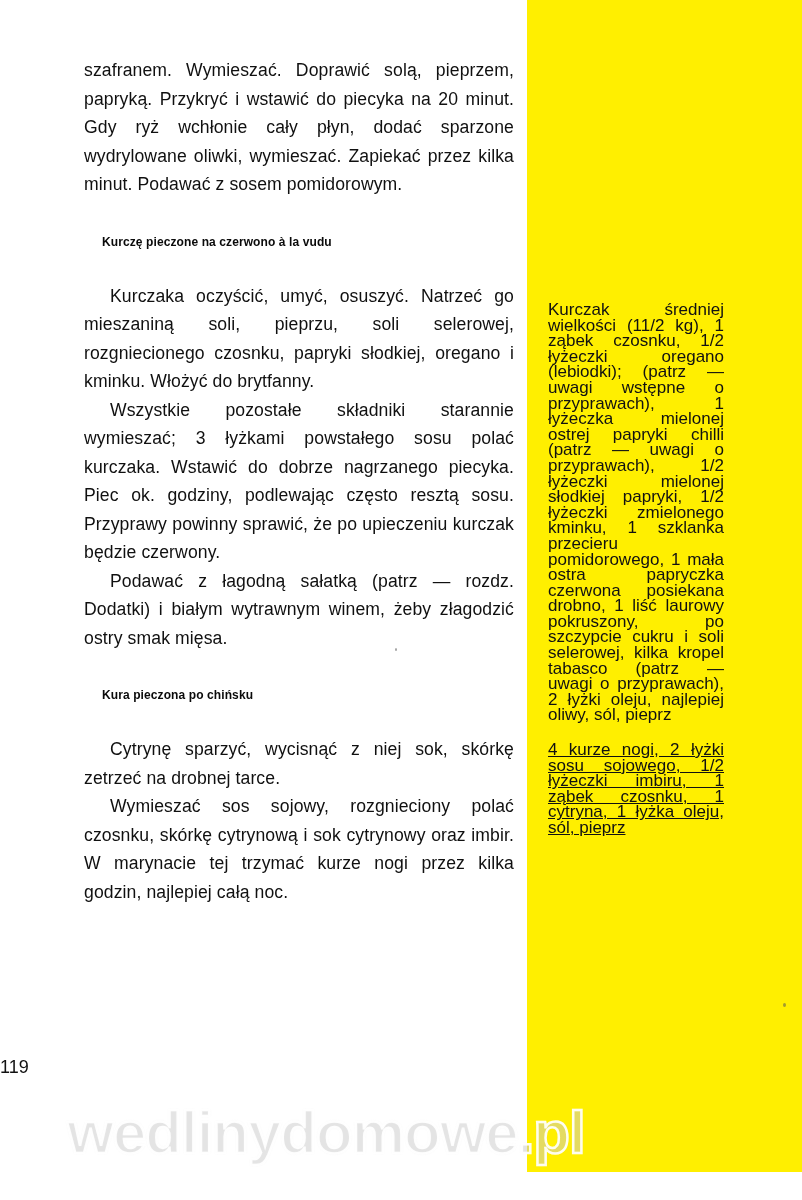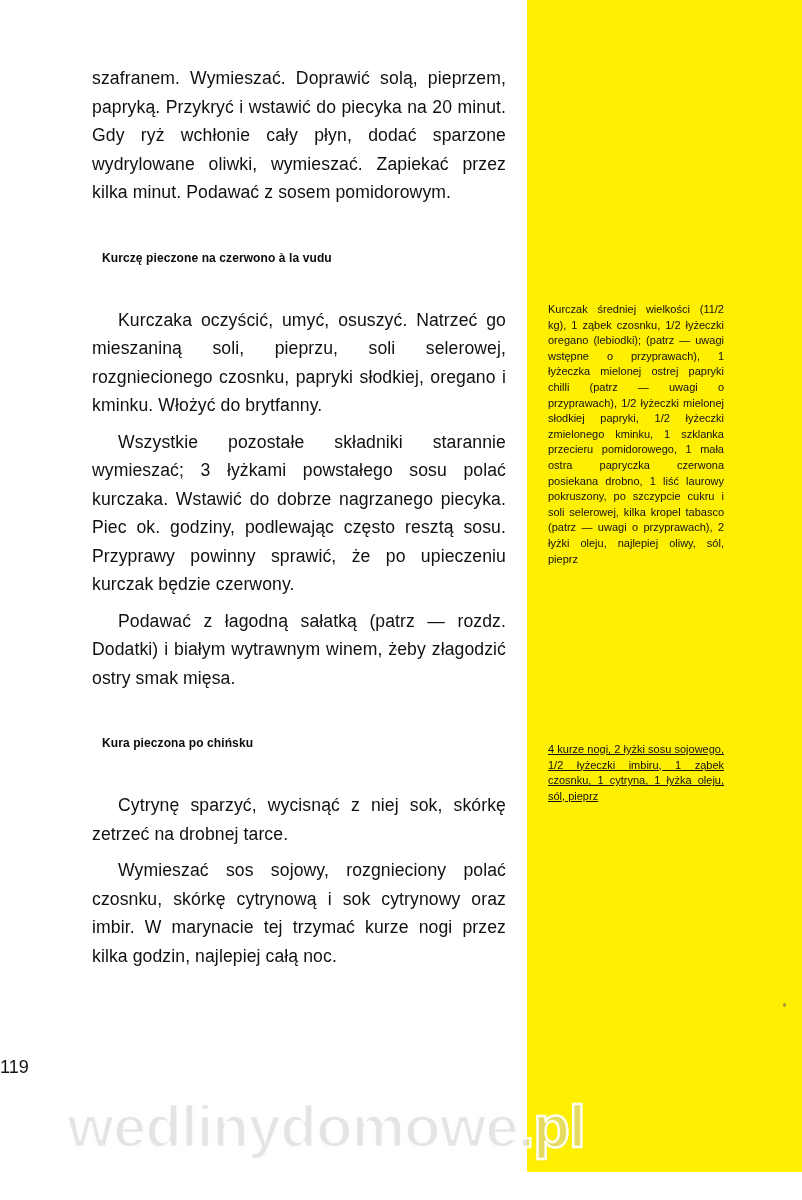--- a/index.html
+++ b/index.html
@@ -49,21 +49,21 @@
     width: 430px;
     font-size: 17.6px;
     line-height: 28.5px;
     color: #101010;
     text-align: justify;
     text-justify: inter-word;
     letter-spacing: 0.1px;
   }
 
   p.para {
-    margin: 8px;
+    margin: 0;
     text-indent: 26px;
     text-align: justify;
   }
   p.para.noindent {
     text-indent: 0;
   }
 
   h2.recipe-title {
     margin: 0;
     font-size: 12px;
@@ -87,21 +87,21 @@
     font-size: 18px;
     color: #111;
     font-family: "Liberation Sans", sans-serif;
   }
 
   
   .margin-note {
     position: absolute;
     left: 548px;
     width: 176px;
-    font-size: 11px;
+    font-size: 17px;
     line-height: 15.6px;
     color: #111111;
     text-align: justify;
     text-justify: inter-word;
     font-family: "Liberation Sans", sans-serif;
   }
   #note-1 { top: 302px; }
   #note-2 { top: 742px; text-decoration: underline; }
 
   
@@ -113,20 +113,21 @@
   }
 
   
   #watermark {
     position: absolute;
     left: 0;
     top: 1092px;
     width: 652px;
     height: 80px;
     display: flex;
+    align-items: center;
     justify-content: center;
     font-size: 60px;
     font-weight: bold;
     letter-spacing: -1px;
     color: rgba(255,255,255,0.0);
     -webkit-text-stroke: 2.5px rgba(255,255,255,0.92);
     text-shadow: 0 0 2px rgba(160,160,160,0.35);
     pointer-events: none;
     white-space: nowrap;
     font-family: "Liberation Sans", sans-serif;

